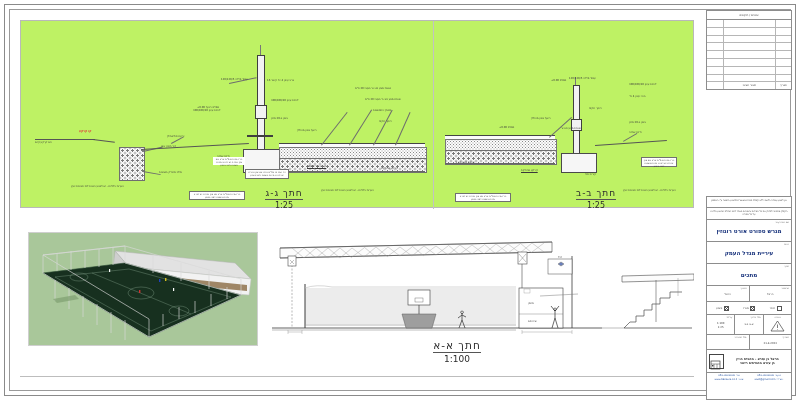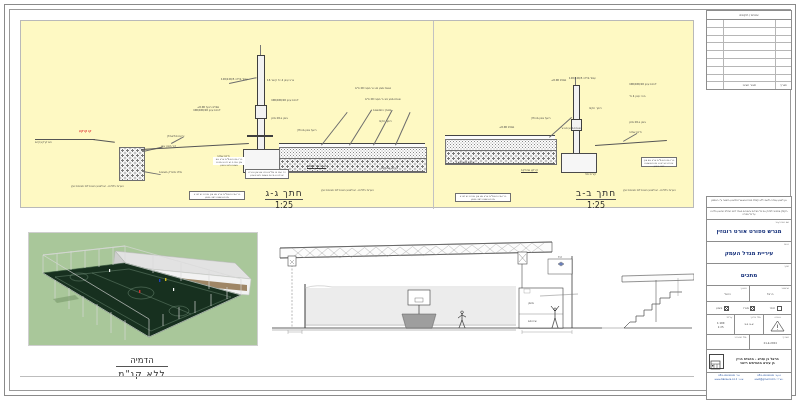--- a/index.html
+++ b/index.html
@@ -3,21 +3,21 @@
 <meta charset="utf-8">
 <style>
   html,body{margin:0;padding:0;background:#ffffff;}
   body{width:800px;height:400px;overflow:hidden;font-family:"DejaVu Sans","Liberation Sans",sans-serif;}
   .sheet{position:relative;width:800px;height:400px;background:#fff;box-sizing:border-box;}
   .outer-border{position:absolute;left:4px;top:4px;right:4px;bottom:4px;border:1px solid #8a8a8a;box-sizing:border-box;}
   .inner-border{position:absolute;left:9px;top:9px;right:9px;bottom:9px;border:1px solid #9a9a9a;box-sizing:border-box;}
 
   
   .draw-area{position:absolute;left:12px;top:12px;width:690px;height:376px;box-sizing:border-box;}
-  .panel-top{position:absolute;left:8px;top:8px;width:674px;height:188px;border:1px solid #b9b9b9;box-sizing:border-box;background:#fef9c3;}
+  .panel-top{position:absolute;left:8px;top:8px;width:674px;height:188px;border:1px solid #b9b9b9;box-sizing:border-box;background:#bef264;}
   .panel-bot{position:absolute;left:8px;top:214px;width:674px;height:158px;box-sizing:border-box;}
 
   .vdiv{position:absolute;top:8px;height:188px;width:0;border-left:1px solid #c2c2c2;}
 
   
   .banner{position:absolute;left:8px;top:196px;width:674px;height:20px;display:flex;align-items:center;justify-content:center;}
   .banner .rule{flex:1;height:0;border-top:1px solid #9b9b9b;}
   .banner .btitle{padding:0 10px;color:#8f1d22;font-weight:bold;font-size:13px;direction:rtl;white-space:nowrap;letter-spacing:.2px;font-family:"DejaVu Sans",sans-serif;}
 
   
@@ -239,24 +239,20 @@
 
           <rect x="110" y="57" width="1.4" height="3" fill="#d03030"></rect>
           <rect x="130" y="46" width="1.4" height="3" fill="#2040c0"></rect>
           <rect x="136" y="45" width="1.4" height="3" fill="#d8c020"></rect>
           <rect x="80" y="36" width="1.2" height="3" fill="#ffffff"></rect>
           <rect x="144" y="55" width="1.2" height="3" fill="#ffffff"></rect>
 
           <polygon points="46,62 24,66 28,70 50,66" fill="#7fa070" opacity="0.7"></polygon>
         </svg>
       </div>
-      <div class="render-caption">
-        <span class="c1">הדמיה</span>
-        <span class="c2">ללא קנ"מ</span>
-      </div>
 
       <div style="position:absolute;left:252px;top:0;width:422px;height:158px;">
         <svg viewBox="0 0 422 158" width="422" height="158">
           <g stroke="#4a4a4a" fill="none" stroke-width="0.6">
 
             <path d="M8,22 L280,16 L280,26 L8,32 Z" fill="#fcfcfc"></path>
             <path d="M8,22 L280,16 M8,32 L280,26"></path>
             <g stroke="#9a9a9a" stroke-width="0.4">
               <path d="M20,22 L32,32 M32,22 L44,32 M44,22 L56,32 M56,22 L68,32 M68,22 L80,32 M80,22 L92,31 M92,21 L104,31 M104,21 L116,31 M116,21 L128,30 M128,21 L140,30 M140,20 L152,30 M152,20 L164,29 M164,20 L176,29 M176,19 L188,29 M188,19 L200,28 M200,19 L212,28 M212,18 L224,28 M224,18 L236,27 M236,18 L248,27 M248,17 L260,27 M260,17 L272,26"></path>
               <path d="M20,32 L32,22 M32,32 L44,22 M44,32 L56,22 M56,32 L68,22 M68,32 L80,22 M80,31 L92,22 M92,31 L104,21 M104,31 L116,21 M116,30 L128,21 M128,30 L140,21 M140,30 L152,20 M152,29 L164,20 M164,29 L176,20 M176,29 L188,19 M188,28 L200,19 M200,28 L212,19 M212,28 L224,18 M224,27 L236,18 M236,27 L248,18 M248,27 L260,17 M260,26 L272,17"></path>
@@ -306,20 +302,24 @@
 
           <g stroke="#8a8a8a" stroke-width="0.4">
             <path d="M16,106 L30,106 M16,104 L16,108 M30,104 L30,108"></path>
             <path d="M250,106 L300,106 M250,104 L250,108 M300,104 L300,108"></path>
           </g>
         </svg>
         <div class="cad" style="left:256px;top:76px;">מחסן</div>
         <div class="cad" style="left:256px;top:94px;">שירותים</div>
         <div class="cad" style="left:286px;top:30px;">דגל</div>
 
+        <div class="sect-title" style="left:130px;top:108px;width:110px;">
+          <span class="t1" style="font-size:10.5px;">חתך א-א</span>
+          <span class="t2" style="font-size:9px;">1:100</span>
+        </div>
       </div>
 
       <div class="hline" style="left:0;top:150px;width:674px;background:#bdbdbd;"></div>
     </div>
   </div>
 
   <div class="tblock">
 
     <div class="tb-rev">
       <div class="rv-head">שינויים / תיקונים</div>

